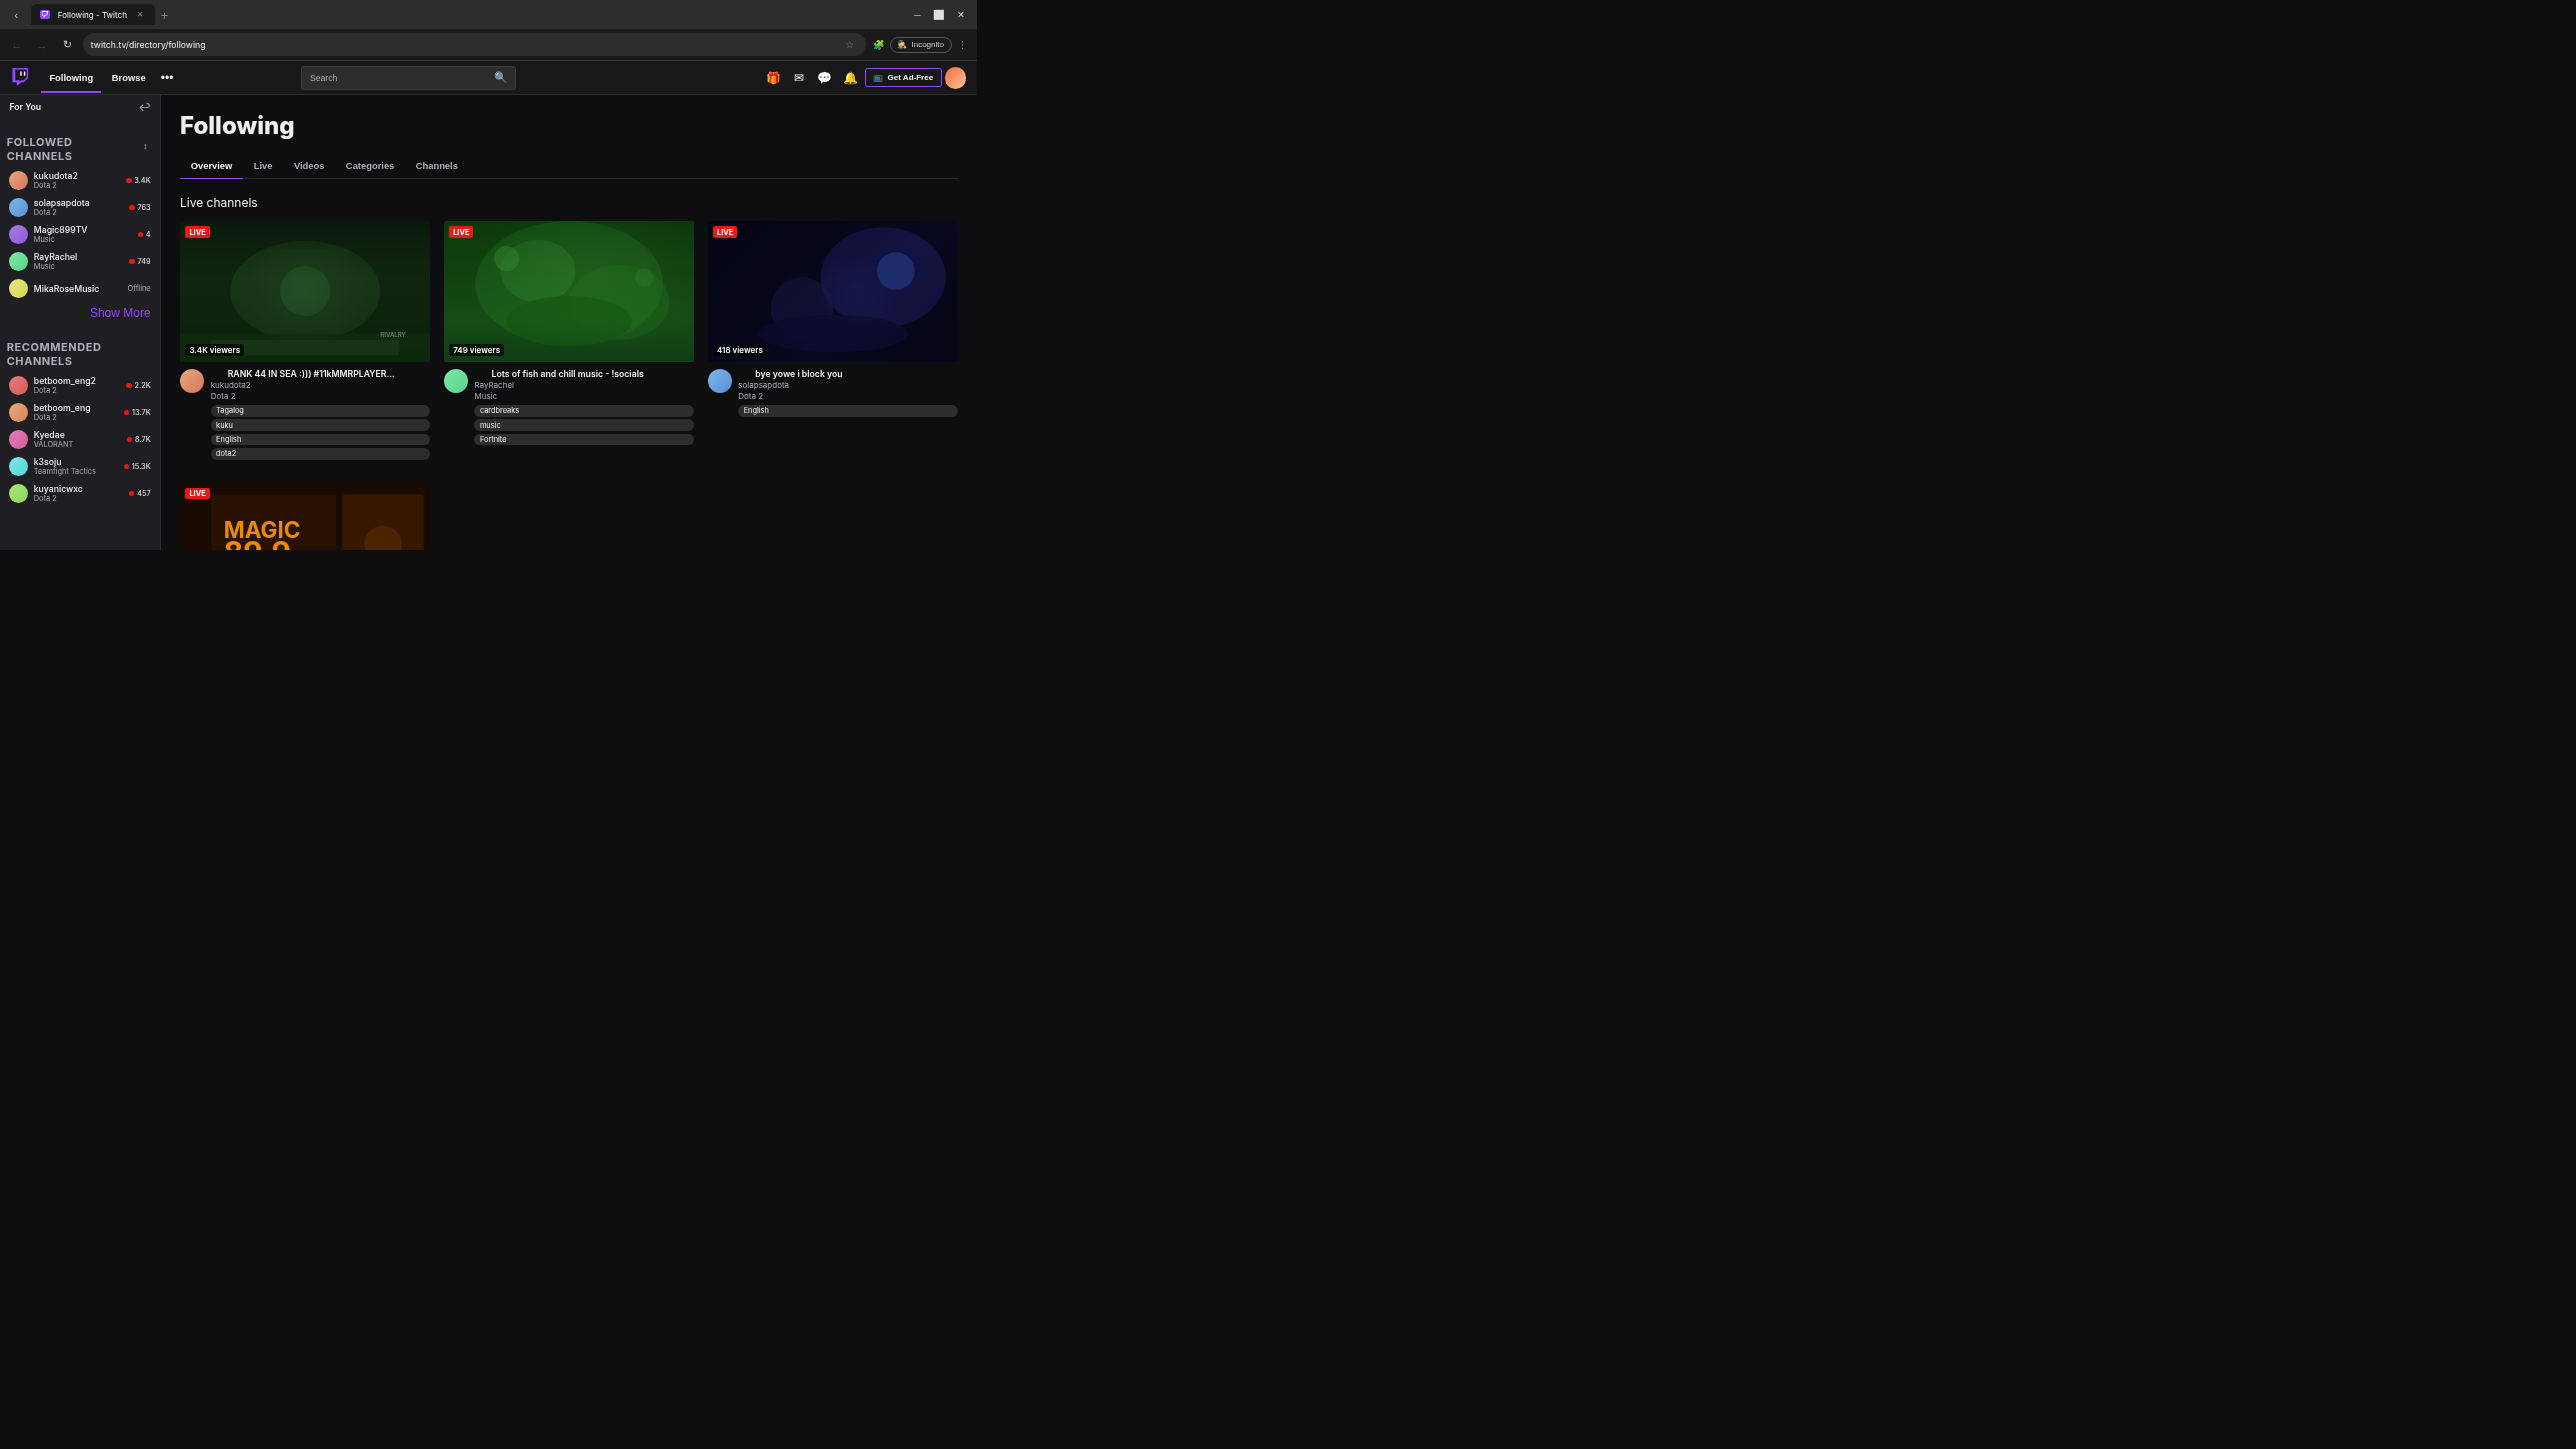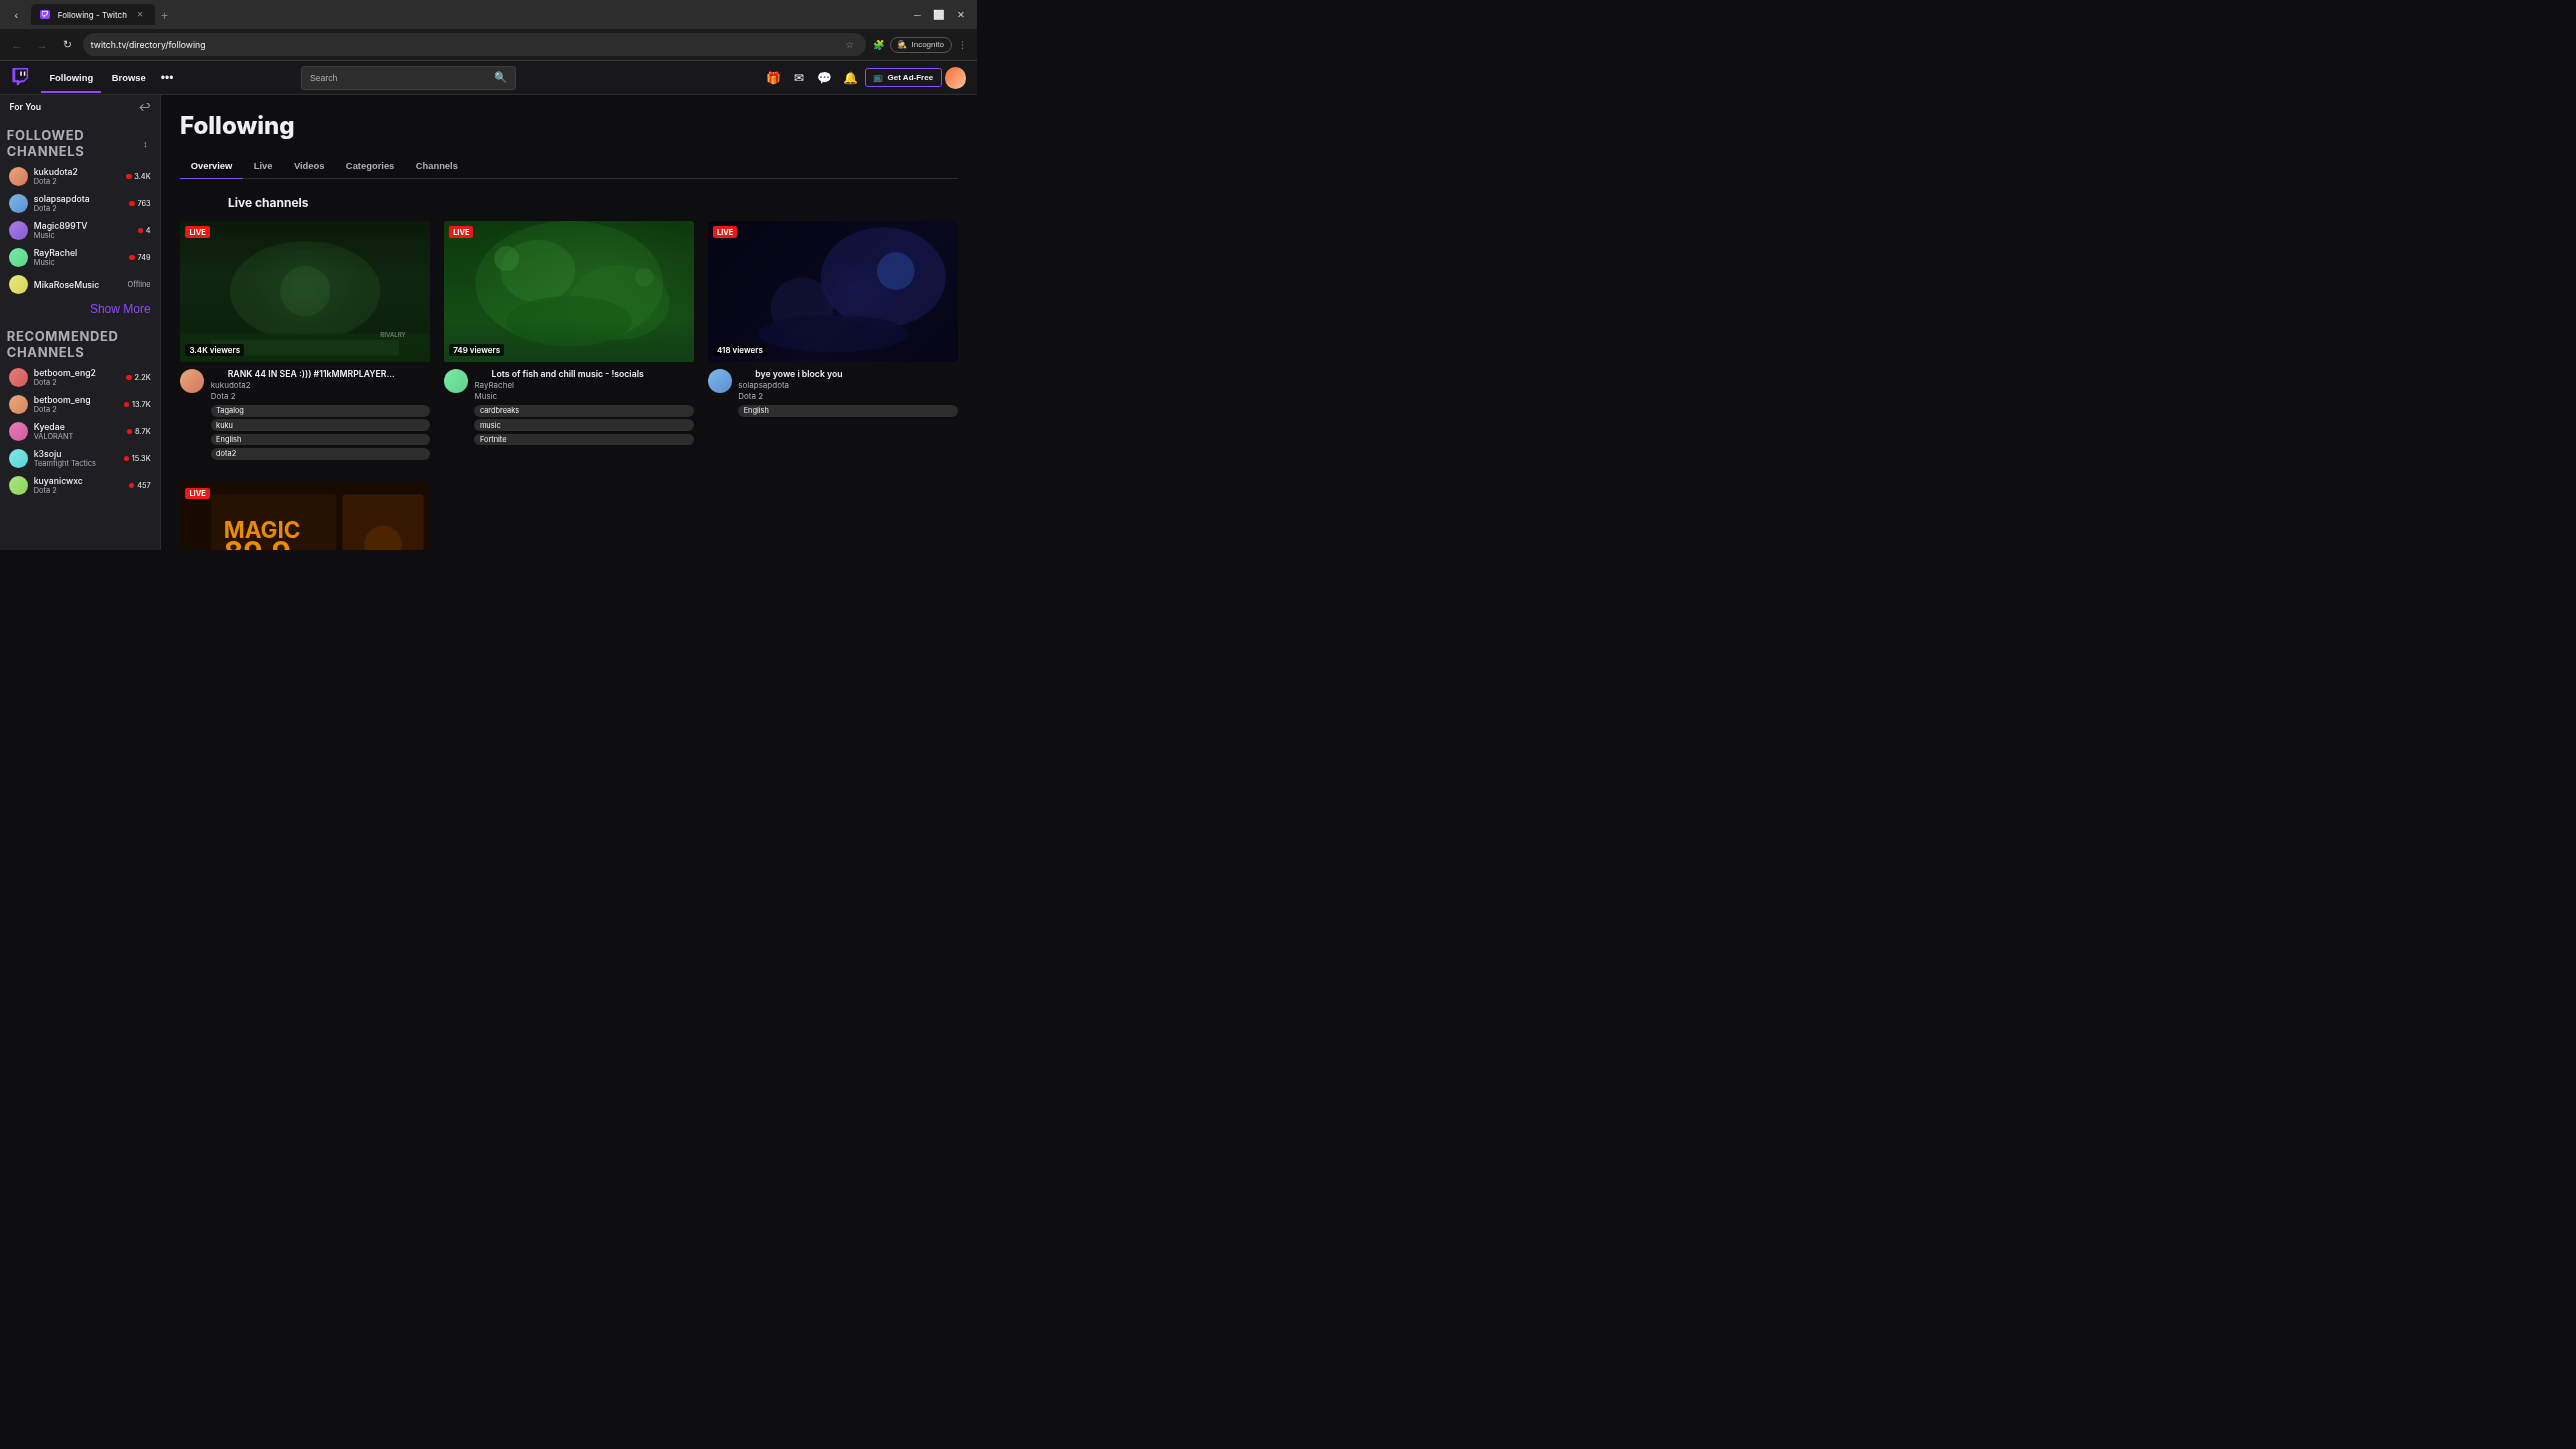--- a/index.html
+++ b/index.html
@@ -341,25 +341,26 @@
     .sidebar::-webkit-scrollbar { width: 4px; }
     .sidebar::-webkit-scrollbar-thumb { background: #3a3a3a; border-radius: 2px; }
 
     .sidebar-section-header {
       display: flex;
       align-items: center;
       justify-content: space-between;
       padding: 8px 6.7px 4px 6.7px;
     }
     .sidebar-section-title {
-      font-size: 13px;
+      font-size: 11px;
       font-weight: 700;
       color: #adadb8;
       letter-spacing: 0.05em;
       text-transform: uppercase;
+      margin-top: 8px;
     }
     .sidebar-section-actions {
       display: flex;
       gap: 2.7px;
     }
     .sidebar-action-btn {
       width: 16px;
       height: 16px;
       border-radius: 2.7px;
       border: none;
@@ -481,24 +482,23 @@
       margin-bottom: -0.7px;
     }
     .page-tab.active {
       color: #efeff1;
       border-bottom-color: #9147ff;
     }
 
     
     .section-title {
       font-size: 12px;
-      font-weight: 700;
+      font-weight: 400;
       color: #efeff1;
       margin-bottom: 10.7px;
-      margin-left: 48px;
     }
 
     .streams-grid {
       display: grid;
       grid-template-columns: repeat(3, 1fr);
       gap: 13.4px;
       margin-bottom: 16px;
     }
 
     .stream-card {

